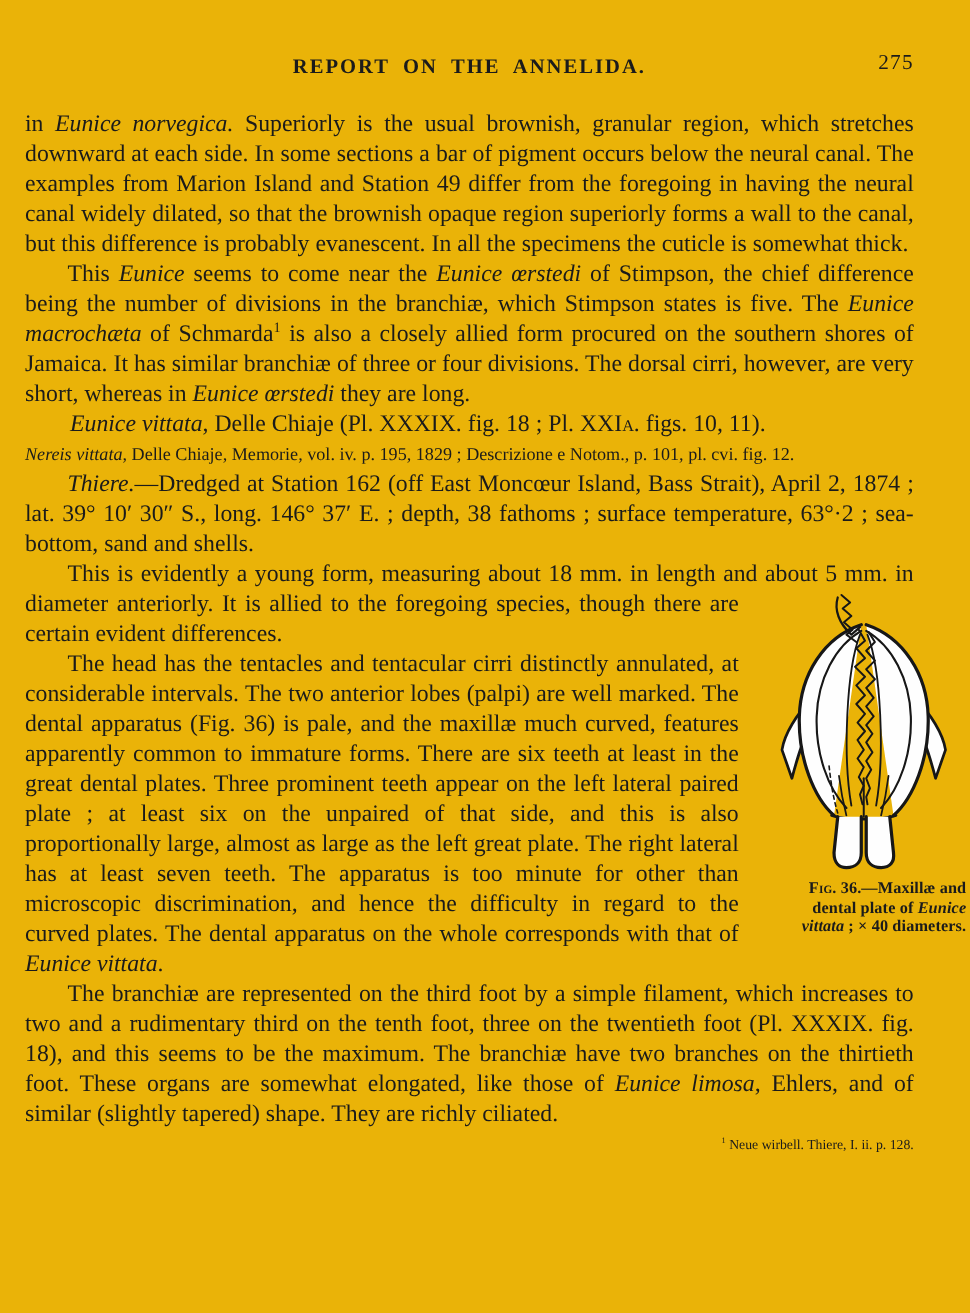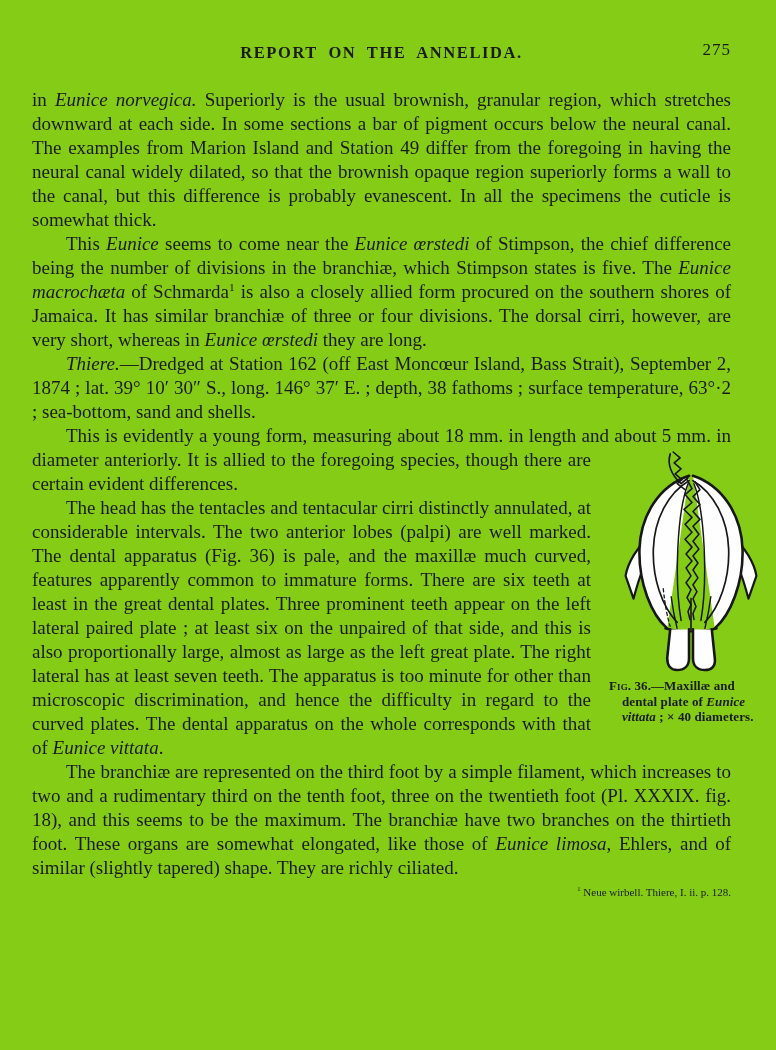--- a/index.html
+++ b/index.html
@@ -1,21 +1,21 @@
 <!DOCTYPE html>
 <html><head>
 <meta charset="utf-8">
 <style>
   html, body { margin:0; padding:0; background:#ffffff; }
   .page {
     position:relative;
     width:776px; height:1050px;
     box-sizing:border-box;
-    padding:40px 45px 0 32px;
-    background:#84cc16;
+    padding:40px 45px 0 20px;
+    background:#eab308;
     color:#1b1b1b;
     font-family:"Liberation Serif", serif;
     overflow:hidden;
   }
   .page-header { position:relative; text-align:center; margin-bottom:24px; height:24px; }
   .running-title {
     display:inline-block;
     font-size:16.5px; font-weight:bold;
     letter-spacing:1.6px; word-spacing:5px;
     padding-top:3px;
@@ -41,44 +41,46 @@
     width:182px; height:300px;
     margin-right:-42px;
     box-sizing:border-box;
     padding-left:18px;
   }
   .fig-svg { display:block; width:156px; height:222px; margin:2px auto 6px; }
   .fig-caption {
     display:block;
     font-size:13px; line-height:15.5px;
     font-weight:bold;
-    text-align:left;
+    text-align:right;
     padding-left:13px; text-indent:-13px;
     letter-spacing:0.1px;
   }
 </style>
 </head>
 <body>
 
 <div class="page">
 
   <header class="page-header">
     <div class="running-title">REPORT ON THE ANNELIDA.</div>
     <div class="page-number">275</div>
   </header>
 
   <main class="text-column">
 
     <p class="para"><span>in </span><span class="it">Eunice norvegica.</span><span> Superiorly is the usual brownish, granular region, which stretches downward at each side. In some sections a bar of pigment occurs below the neural canal. The examples from Marion Island and Station 49 differ from the foregoing in having the neural canal widely dilated, so that the brownish opaque region superiorly forms a wall to the canal, but this difference is probably evanescent. In all the specimens the cuticle is somewhat thick.</span></p>
 
     <p class="para indent"><span>This </span><span class="it">Eunice</span><span> seems to come near the </span><span class="it">Eunice œrstedi</span><span> of Stimpson, the chief difference being the number of divisions in the branchiæ, which Stimpson states is five. The </span><span class="it">Eunice macrochæta</span><span> of Schmarda</span><span class="sup">1</span><span> is also a closely allied form procured on the southern shores of Jamaica. It has similar branchiæ of three or four divisions. The dorsal cirri, however, are very short, whereas in </span><span class="it">Eunice œrstedi</span><span> they are long.</span></p>
 
+    <p class="species-heading"><span class="it">Eunice vittata</span><span>, Delle Chiaje (Pl. XXXIX. fig. 18 ; Pl. XXI</span><span class="sc">a</span><span>. figs. 10, 11).</span></p>
 
+    <p class="synonymy"><span class="it">Nereis vittata</span><span>, Delle Chiaje, Memorie, vol. iv. p. 195, 1829 ; Descrizione e Notom., p. 101, pl. cvi. fig. 12.</span></p>
 
-    <p class="para indent habitat"><span class="it">Thiere.</span><span>—Dredged at Station 162 (off East Moncœur Island, Bass Strait), September 2, 1874 ; lat. 39° 10′ 30″ S., long. 146° 37′ E. ; depth, 38 fathoms ; surface temperature, 63°·2 ; sea-bottom, sand and shells.</span></p>
+    <p class="para indent habitat"><span class="it">Thiere.</span><span>—Dredged at Station 162 (off East Moncœur Island, Bass Strait), April 2, 1874 ; lat. 39° 10′ 30″ S., long. 146° 37′ E. ; depth, 38 fathoms ; surface temperature, 63°·2 ; sea-bottom, sand and shells.</span></p>
 
     <p class="para indent young">
       <span class="fl-spacer"></span>
       <span class="figure-block">
         <svg class="fig-svg" viewBox="0 0 156 224" fill="none" stroke="#171717" stroke-linecap="round" stroke-linejoin="round">
 
           <g>
             <path d="M36,86 C24,98 14,114 12,127 L20,150 C25,131 31,111 41,98 Z" stroke-width="2.2" fill="#fefefe"></path>
           </g>
           <g>

